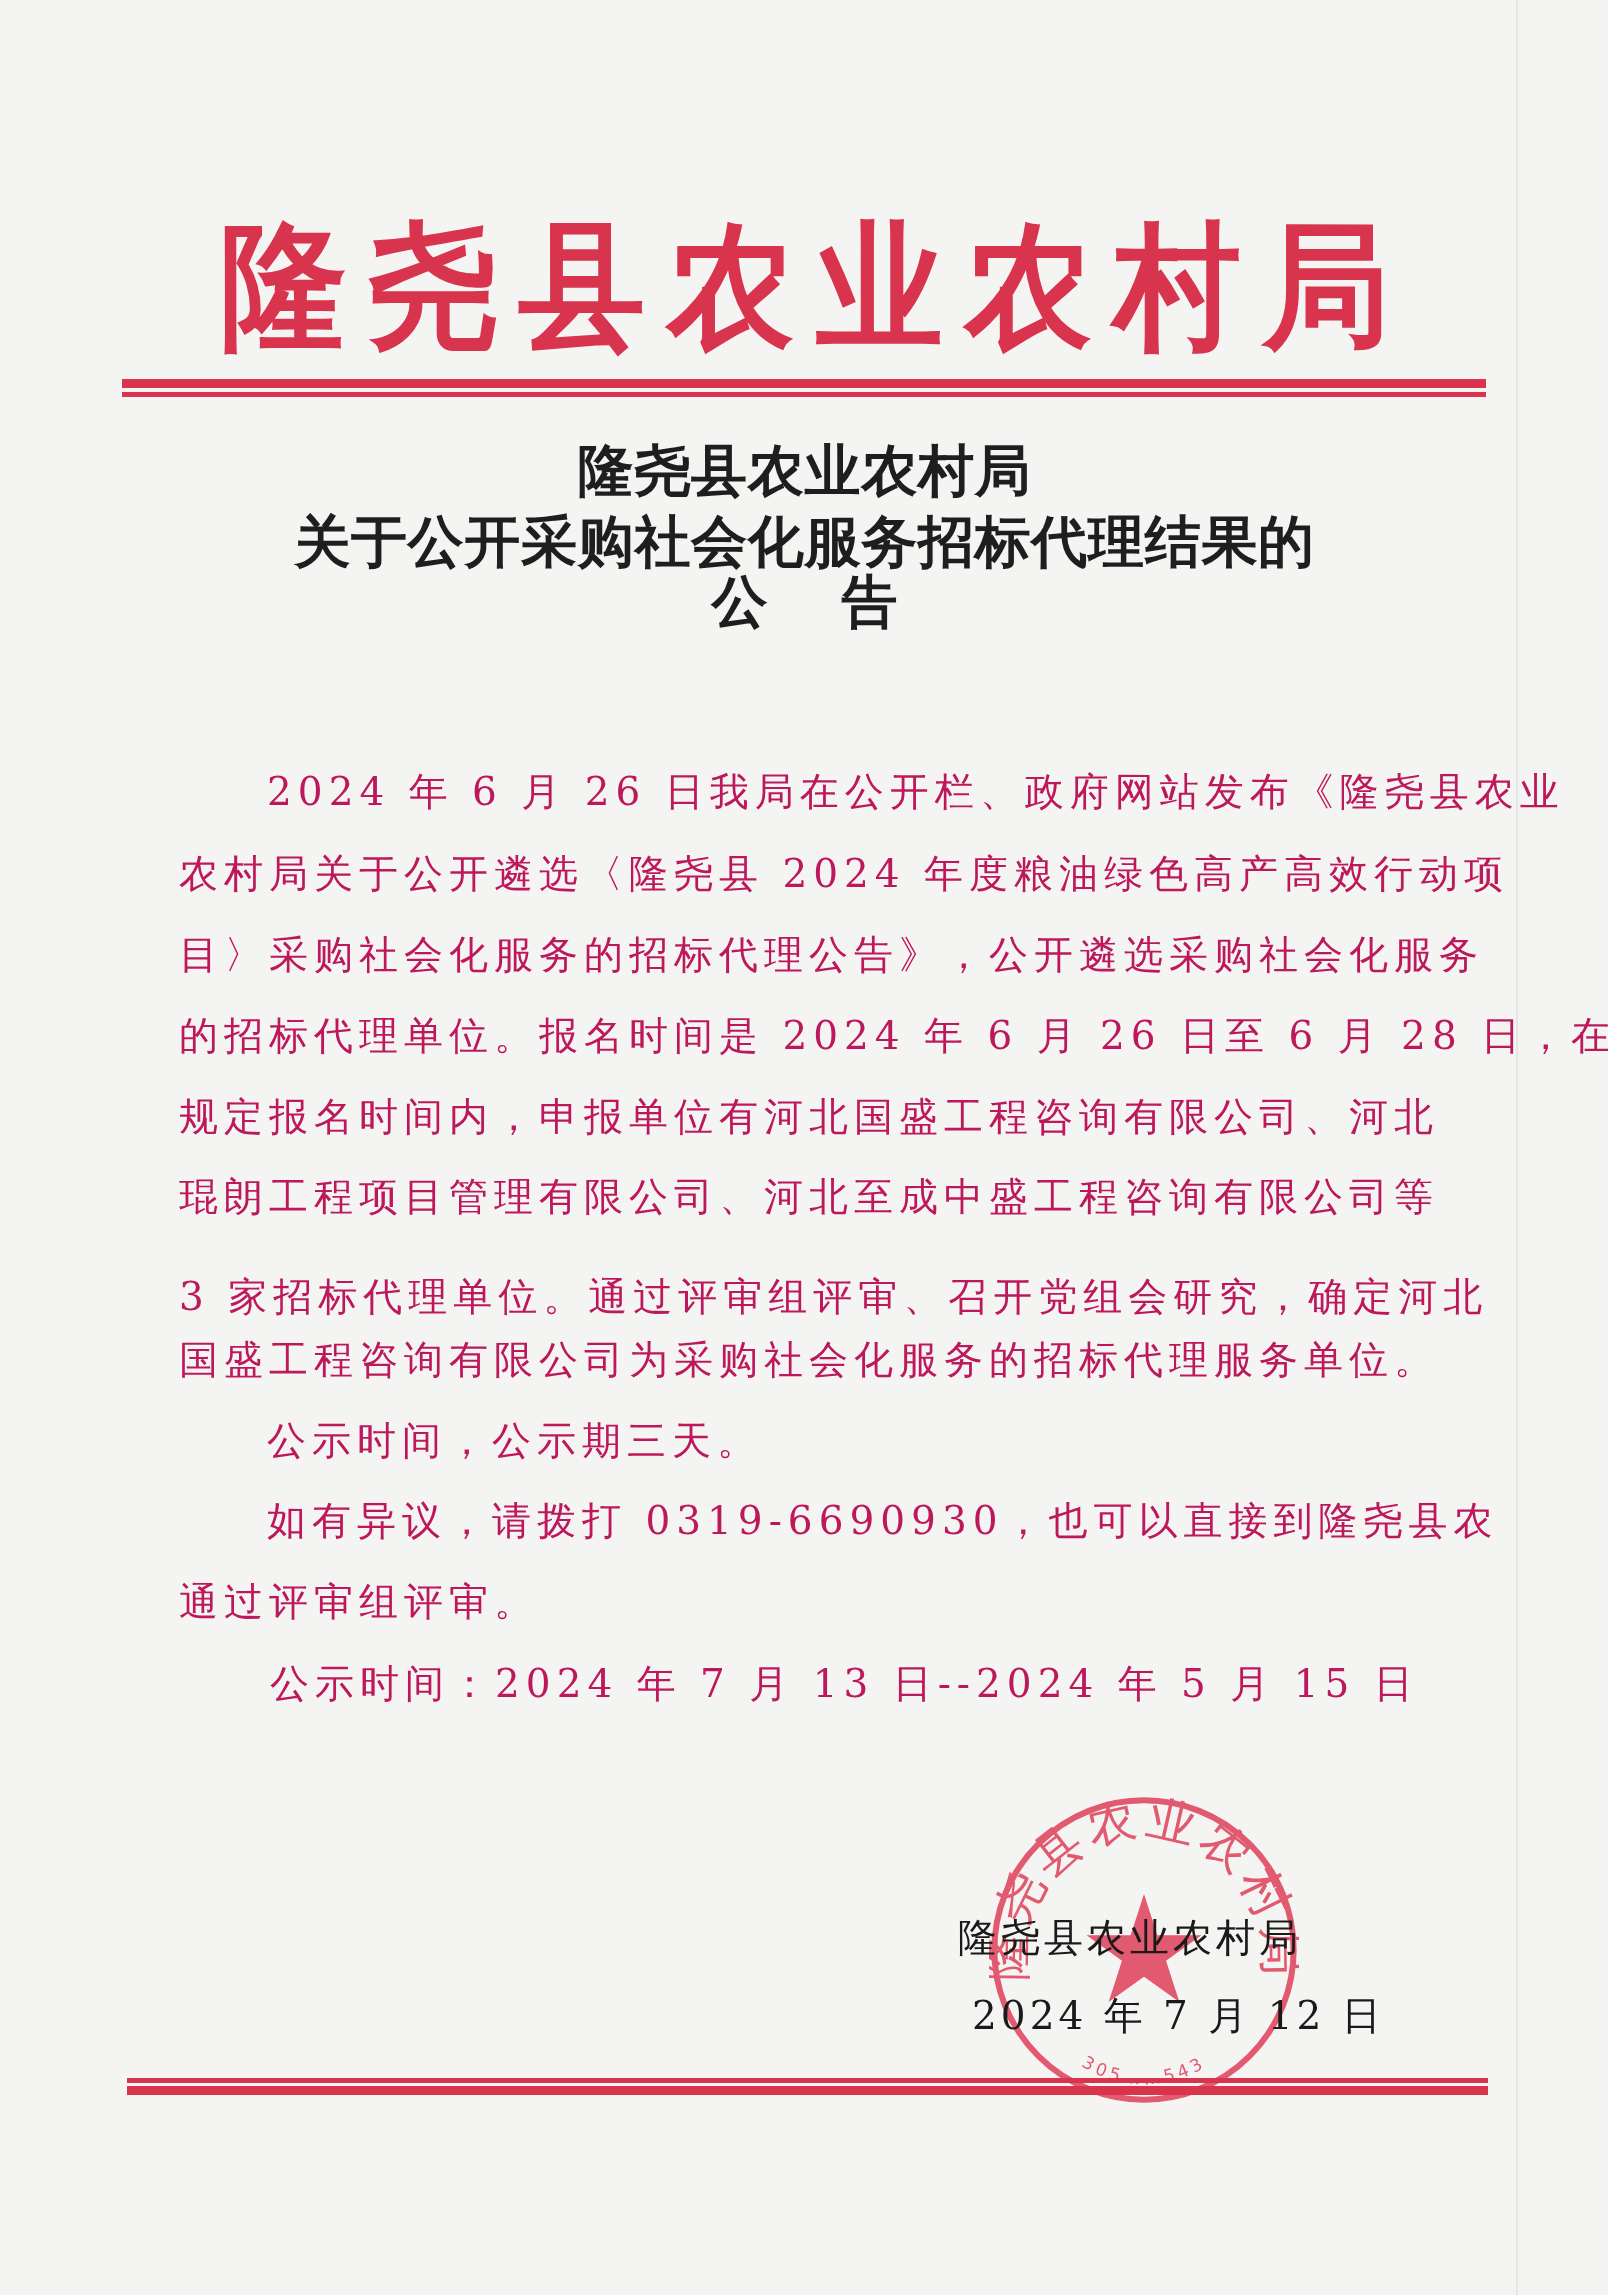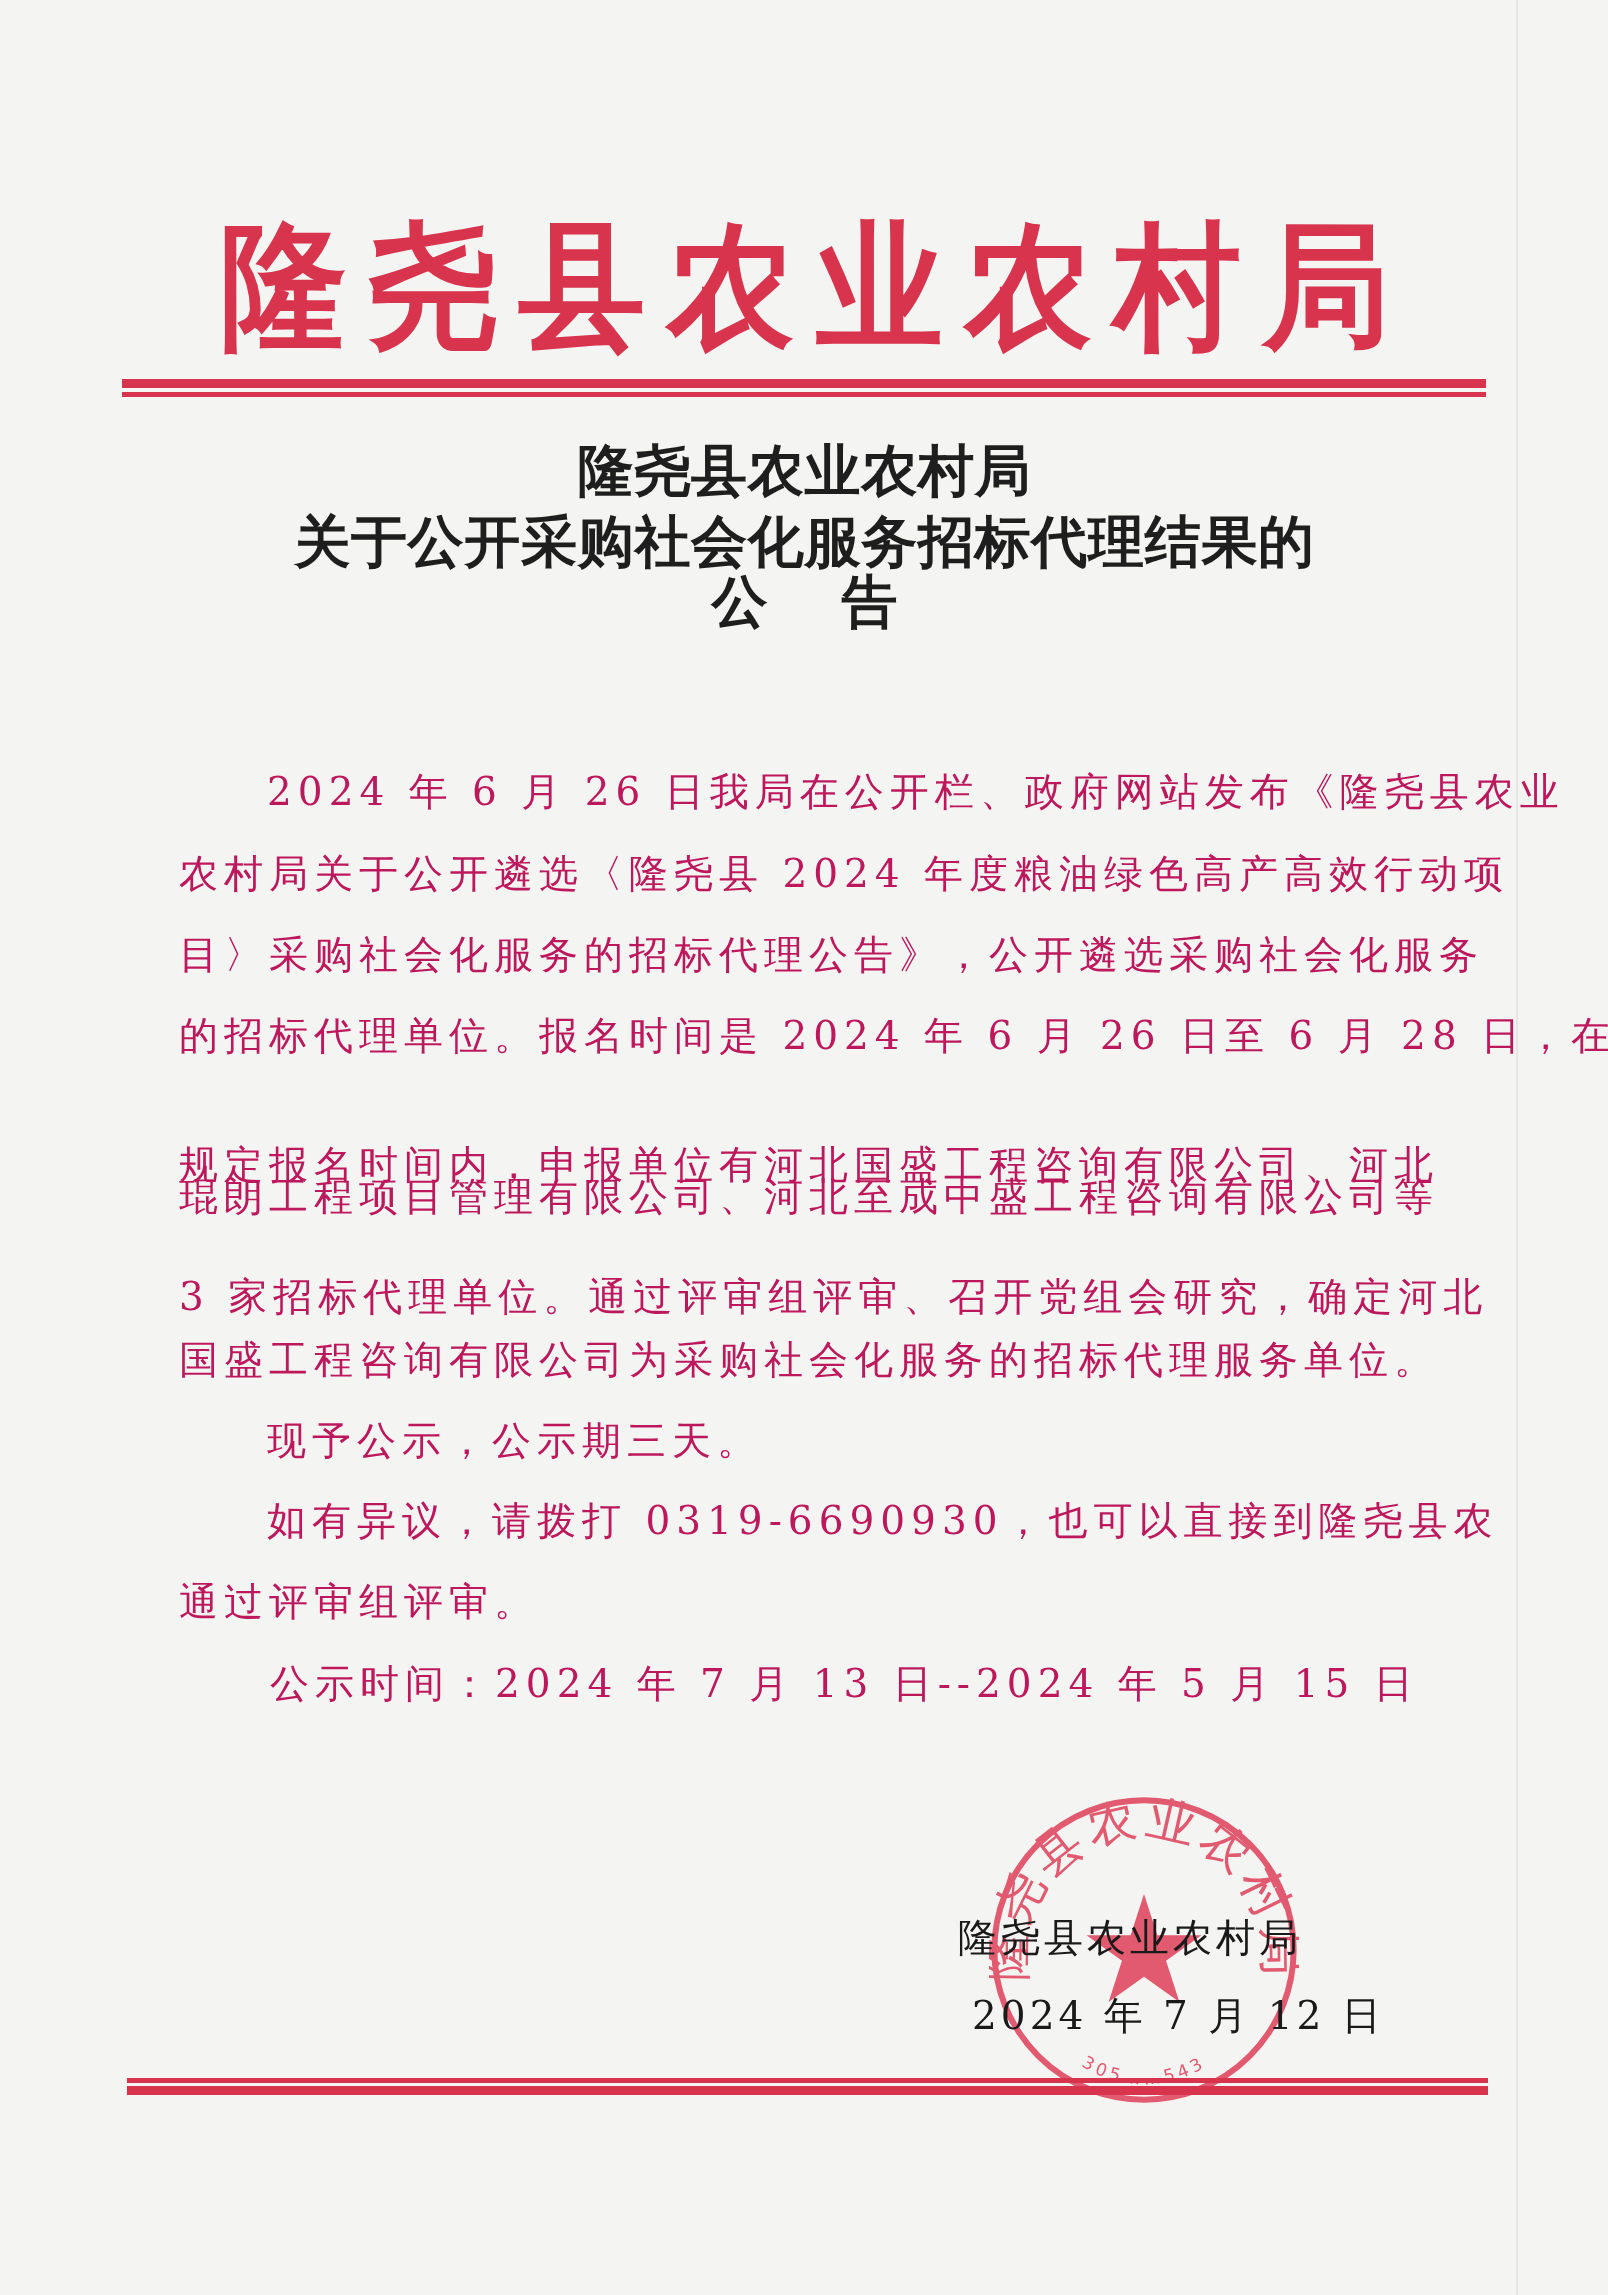--- a/index.html
+++ b/index.html
@@ -74,26 +74,26 @@
 <div class="title" style="top:437px;">隆尧县农业农村局</div>
 <div class="title" style="top:508px;text-align:center;">关于公开采购社会化服务招标代理结果的</div>
 <div class="title t3" style="top:568px;">
   <span>公</span><span>告</span>
 </div>
 
 <div class="body-line indent" style="top:768px;">2024 年 6 月 26 日我局在公开栏、政府网站发布《隆尧县农业</div>
 <div class="body-line" style="top:850px;">农村局关于公开遴选〈隆尧县 2024 年度粮油绿色高产高效行动项</div>
 <div class="body-line" style="top:931px;">目〉采购社会化服务的招标代理公告》，公开遴选采购社会化服务</div>
 <div class="body-line" style="top:1012px;">的招标代理单位。报名时间是 2024 年 6 月 26 日至 6 月 28 日，在</div>
-<div class="body-line" style="top:1093px;margin-top:48px;">规定报名时间内，申报单位有河北国盛工程咨询有限公司、河北</div>
+<div class="body-line" style="top:1093px;">规定报名时间内，申报单位有河北国盛工程咨询有限公司、河北</div>
 <div class="body-line" style="top:1173px;text-align:center;">琨朗工程项目管理有限公司、河北至成中盛工程咨询有限公司等</div>
 <div class="body-line" style="top:1254px;margin-top:19px;">3 家招标代理单位。通过评审组评审、召开党组会研究，确定河北</div>
 <div class="body-line" style="top:1336px;">国盛工程咨询有限公司为采购社会化服务的招标代理服务单位。</div>
 
-<div class="body-line indent" style="top:1417px;">现予公示，公示期三天。</div>
+<div class="body-line indent" style="top:1417px;">公示时间，公示期三天。</div>
 <div class="body-line indent" style="top:1497px;">如有异议，请拨打 0319-6690930，也可以直接到隆尧县农</div>
 <div class="body-line" style="top:1578px;">通过评审组评审。</div>
 <div class="body-line indent" style="top:1660px; left:270px;">公示时间：2024 年 7 月 13 日--2024 年 5 月 15 日</div>
 
 <svg class="seal" viewBox="0 0 464 464" xmlns="http://www.w3.org/2000/svg">
   <defs>
     <path id="sealArc" d="M 62 300 A 180 180 0 1 1 402 300" fill="none"></path>
     <path id="sealArcBottom" d="M 130 400 A 175 175 0 0 0 334 400" fill="none"></path>
   </defs>
   <circle cx="232" cy="232" r="224" fill="none" stroke="#e0405a" stroke-width="9"></circle>

